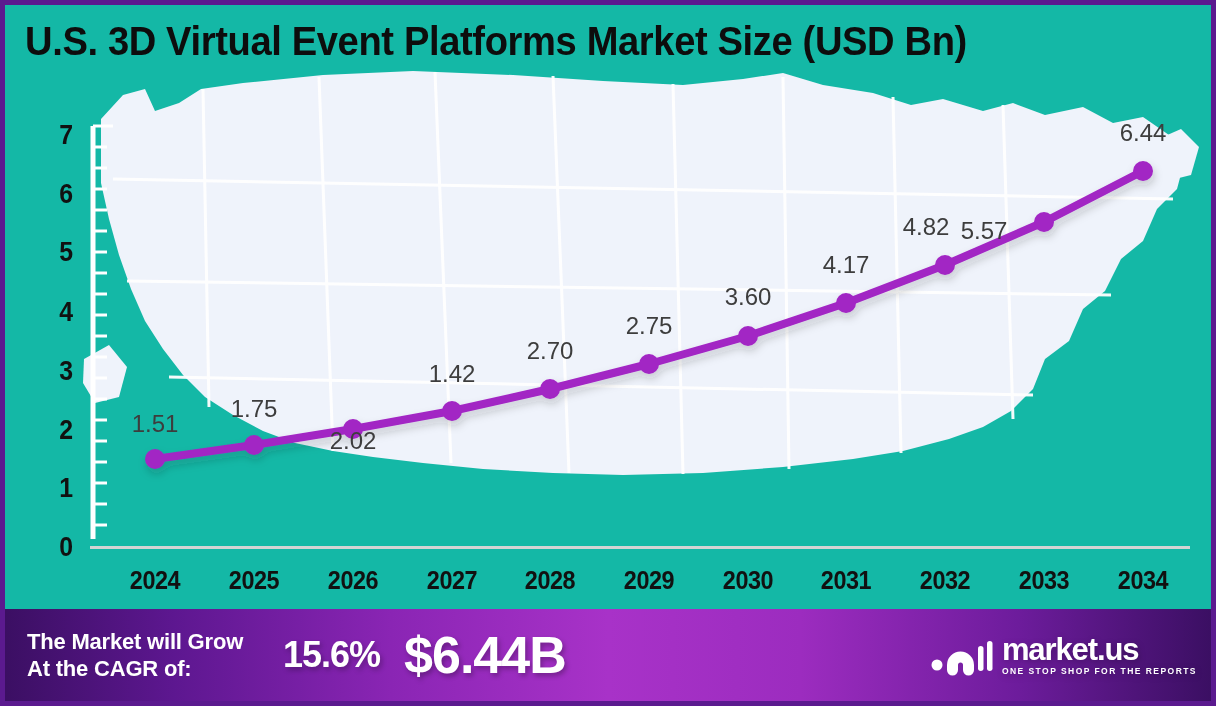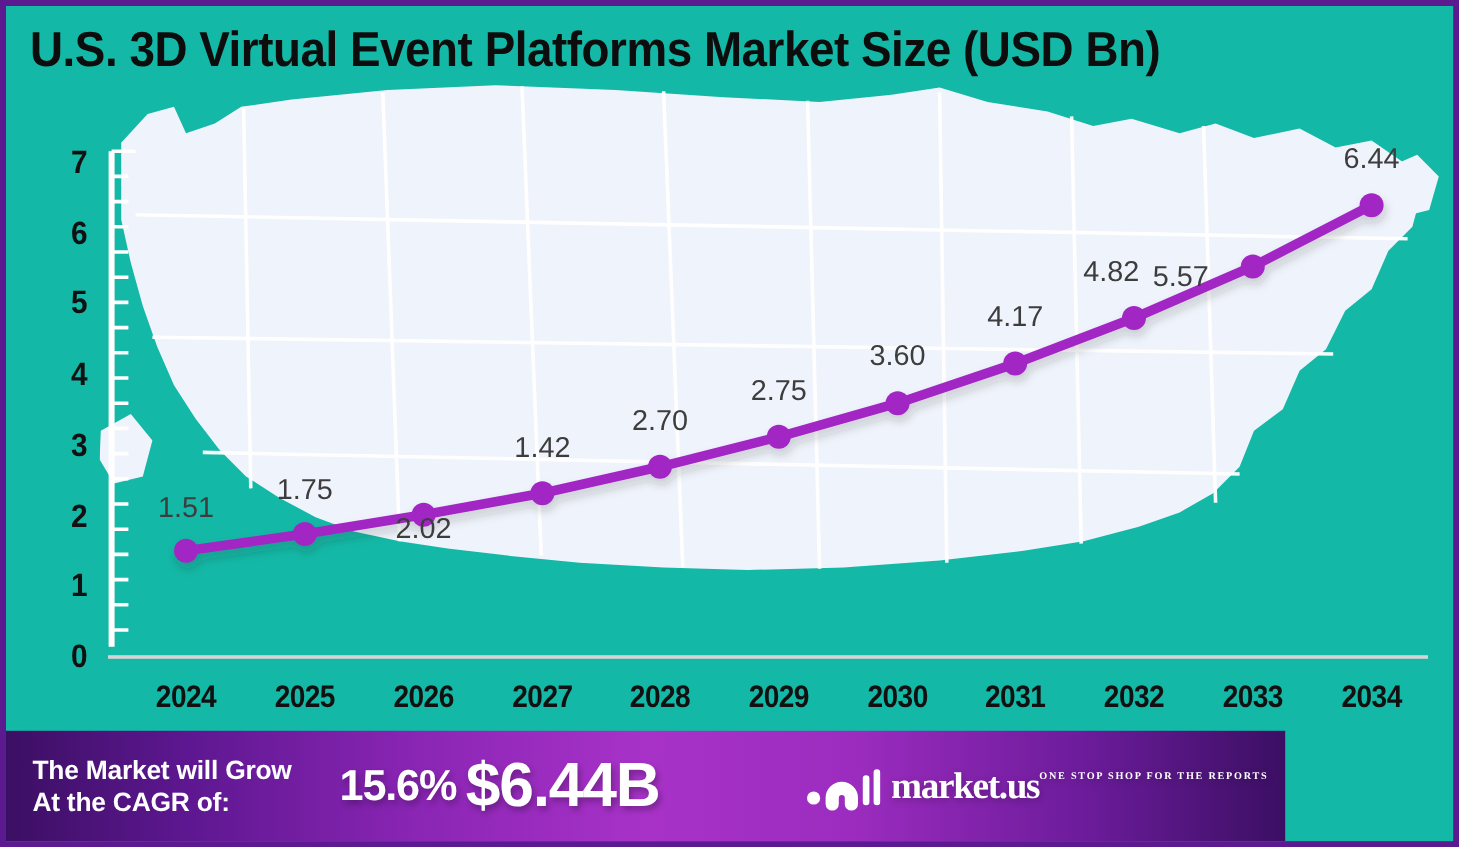--- a/index.html
+++ b/index.html
@@ -53,21 +53,21 @@
     background:#d4d4d4;
   }
   .dlabel{
     position:absolute;width:110px;text-align:center;
     font-size:24px;color:#3d3d3d;
     white-space:nowrap;
   }
 
   
   #footer{
-    position:absolute;left:0;bottom:0;width:1066px;height:92px;
+    position:absolute;left:0;bottom:0;width:1206px;height:92px;
     background:linear-gradient(90deg,
        #3b0f63 0%,
        #5d1790 14%,
        #8a25b4 32%,
        #a832c8 50%,
        #9c2cbf 66%,
        #6d1c9c 84%,
        #3b0f63 100%);
     display:flex;align-items:center;
     overflow:hidden;
@@ -78,29 +78,29 @@
     letter-spacing:-0.2px;
   }
   .f-big{
     color:#ffffff;font-weight:bold;
     text-shadow:2px 3px 5px rgba(0,0,0,0.28);
     white-space:nowrap;
   }
   #cagr-caption{margin-left:22px;width:250px;}
   #cagr-value{font-size:36px;margin-left:6px;letter-spacing:-1px;}
   #fc-caption{margin-left:24px;width:300px;}
-  #fc-value{font-size:52px;margin-left:8px;letter-spacing:-1px;}
+  #fc-value{font-size:52px;margin-left:24px;letter-spacing:-1px;}
 
   #logo{
     position:absolute;right:14px;top:50%;transform:translateY(-50%);
     display:flex;align-items:center;
   }
   #logo-mark{margin-right:9px;}
-  #logo-text-wrap{display:flex;
-    filter:drop-shadow(1px 2px 3px rgba(0,0,0,0.25));font-family:Liberation Serif, serif;}
+  #logo-text-wrap{display:flex;flex-direction:column;
+    filter:drop-shadow(1px 2px 3px rgba(0,0,0,0.25));}
   #logo-name{
     color:#fff;font-size:31px;font-weight:bold;line-height:30px;
     letter-spacing:-1.1px;
   }
   #logo-tag{
     color:#fff;font-size:8.5px;font-weight:bold;
     letter-spacing:1.45px;margin-top:1px;
   }
 </style>
 </head>

